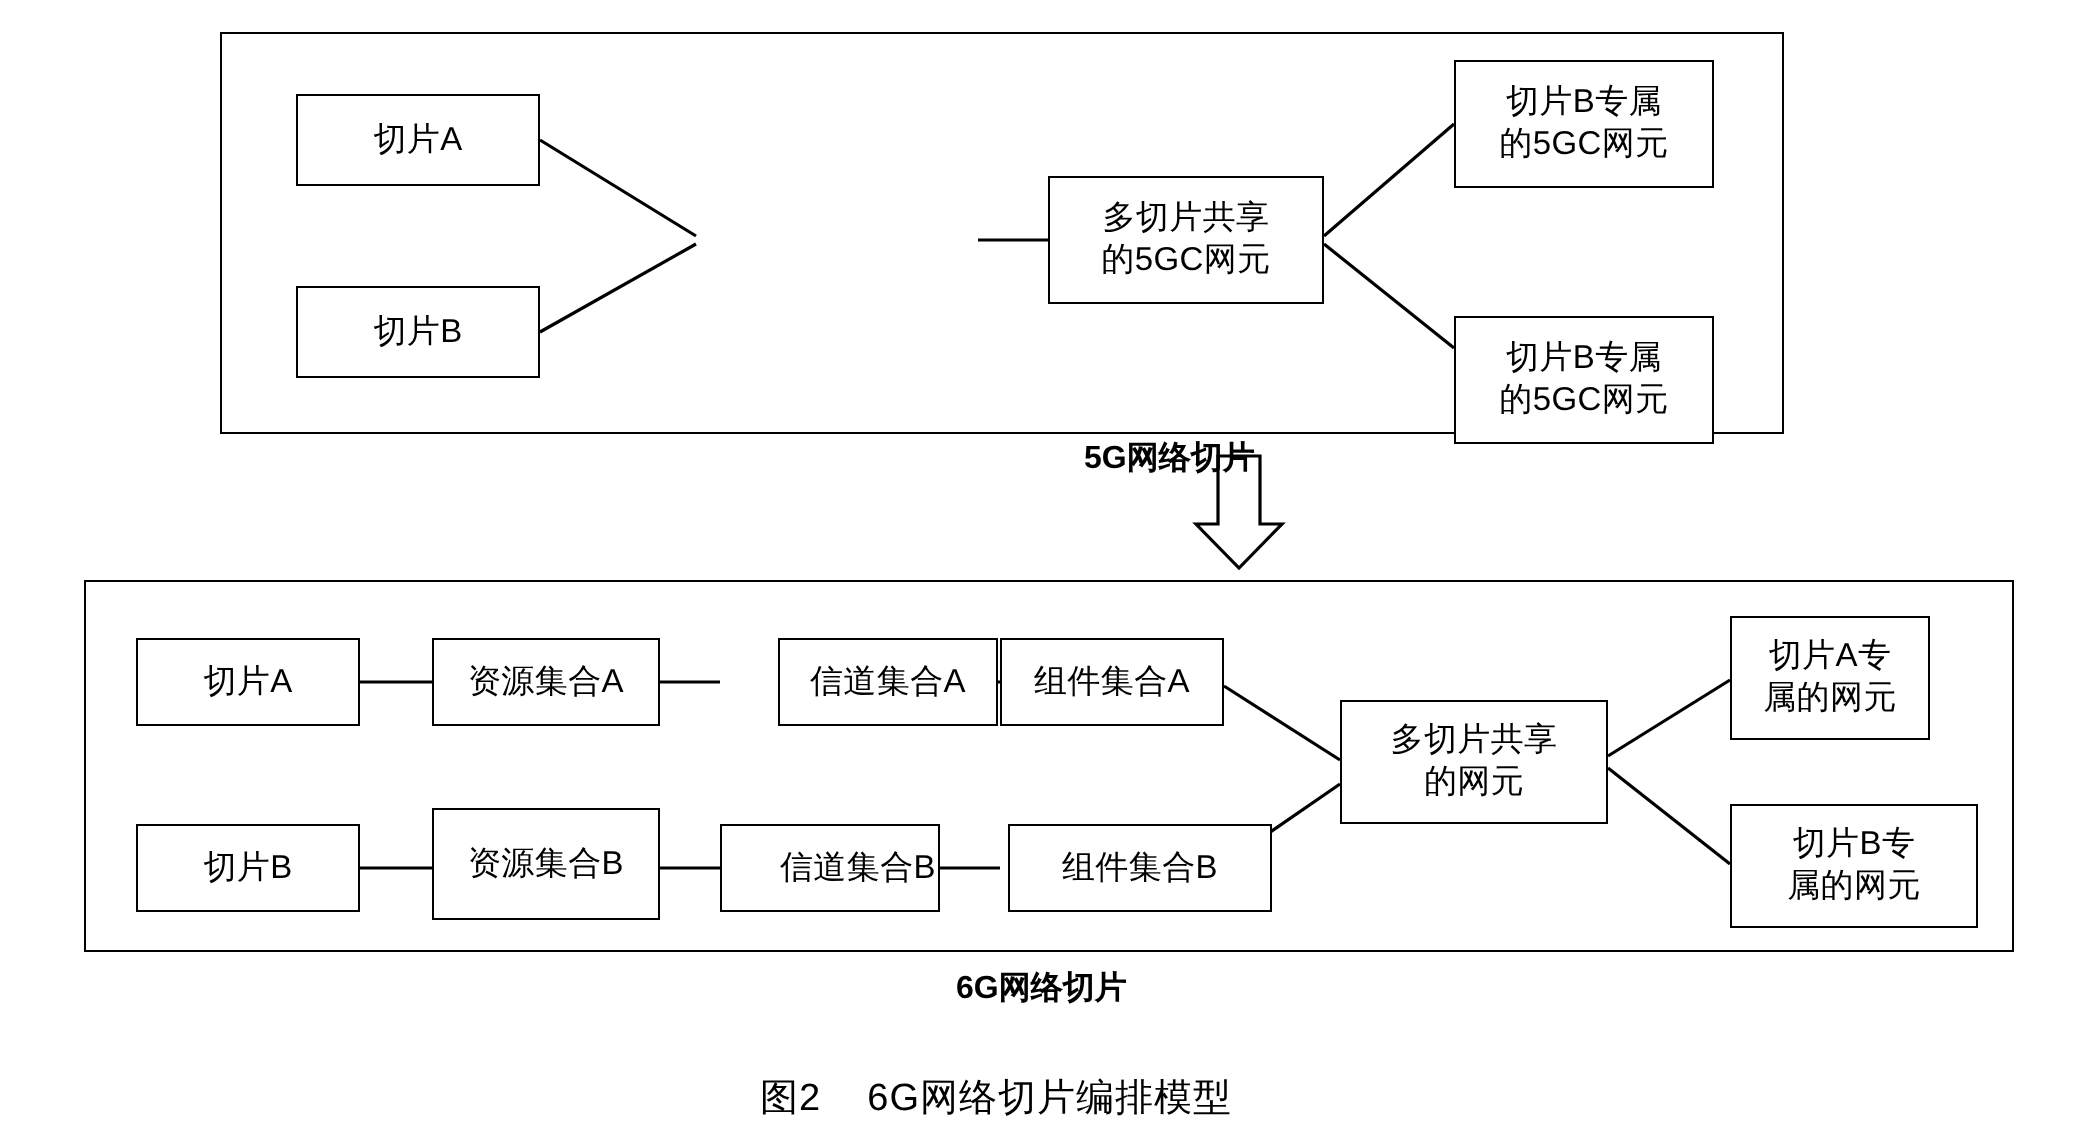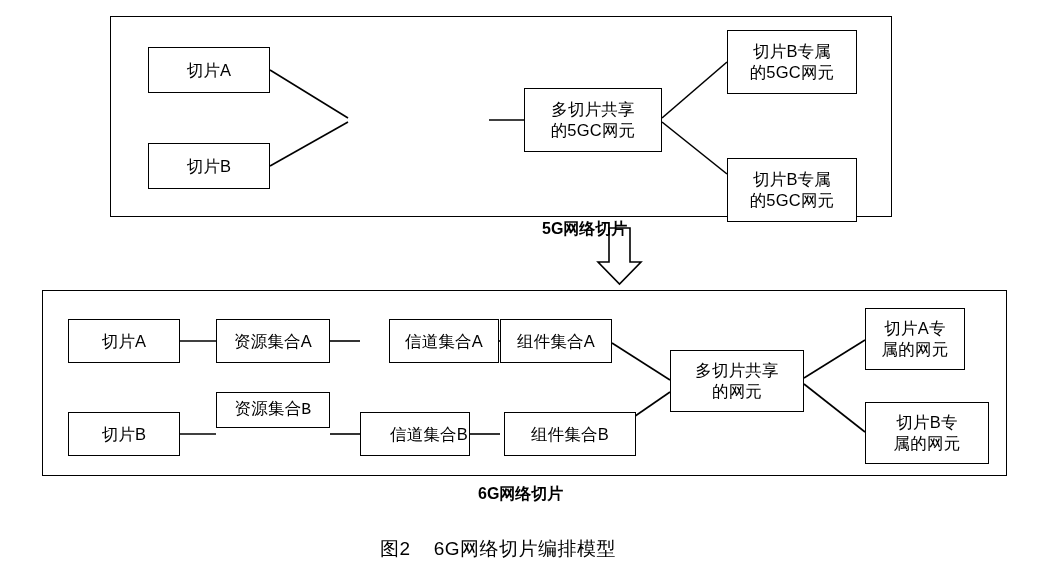--- a/index.html
+++ b/index.html
@@ -118,21 +118,21 @@
   <div class="node" style="left:68px; top:319px; width:112px; height:44px;">切片A</div>
 
   <div class="node" style="left:216px; top:319px; width:114px; height:44px;">资源集合A</div>
 
   <div class="node" style="left:360px; top:319px; width:110px; height:44px;margin-left:29px;">信道集合A</div>
 
   <div class="node" style="left:500px; top:319px; width:112px; height:44px;">组件集合A</div>
 
   <div class="node" style="left:68px; top:412px; width:112px; height:44px;">切片B</div>
 
-  <div class="node" style="left:216px; top:392px; width:114px; height:36px;font-family:Liberation Mono, monospace;">资源集合B</div>
+  <div class="node" style="left:216px; top:404px; width:114px; height:56px;">资源集合B</div>
 
   <div class="node" style="left:360px; top:412px; width:110px; height:44px;padding-left:28px;">信道集合B</div>
 
   <div class="node" style="left:504px; top:412px; width:132px; height:44px;">组件集合B</div>
 
   <div class="node" style="left:670px; top:350px; width:134px; height:62px;">多切片共享
 的网元</div>
 
   <div class="node" style="left:865px; top:308px; width:100px; height:62px;">切片A专
 属的网元</div>

